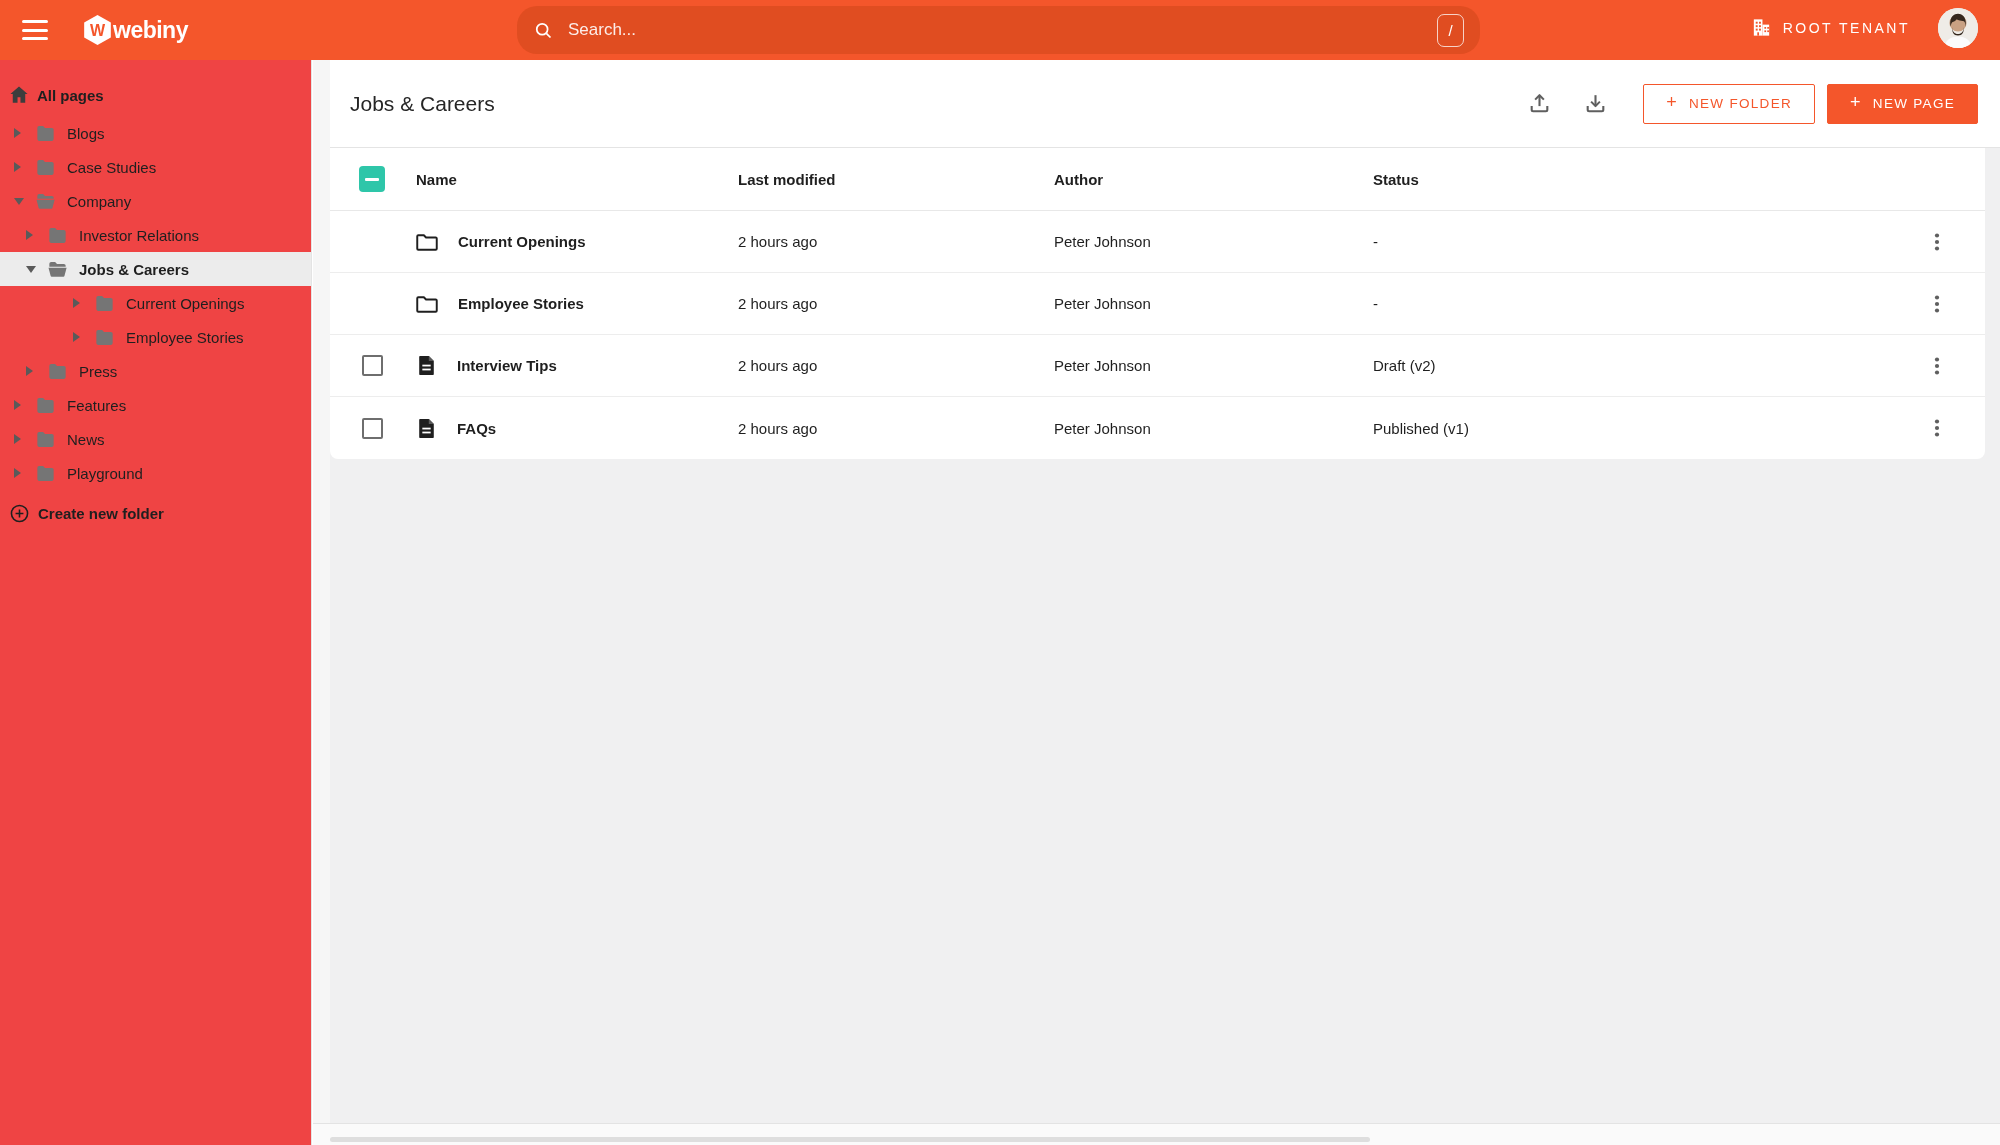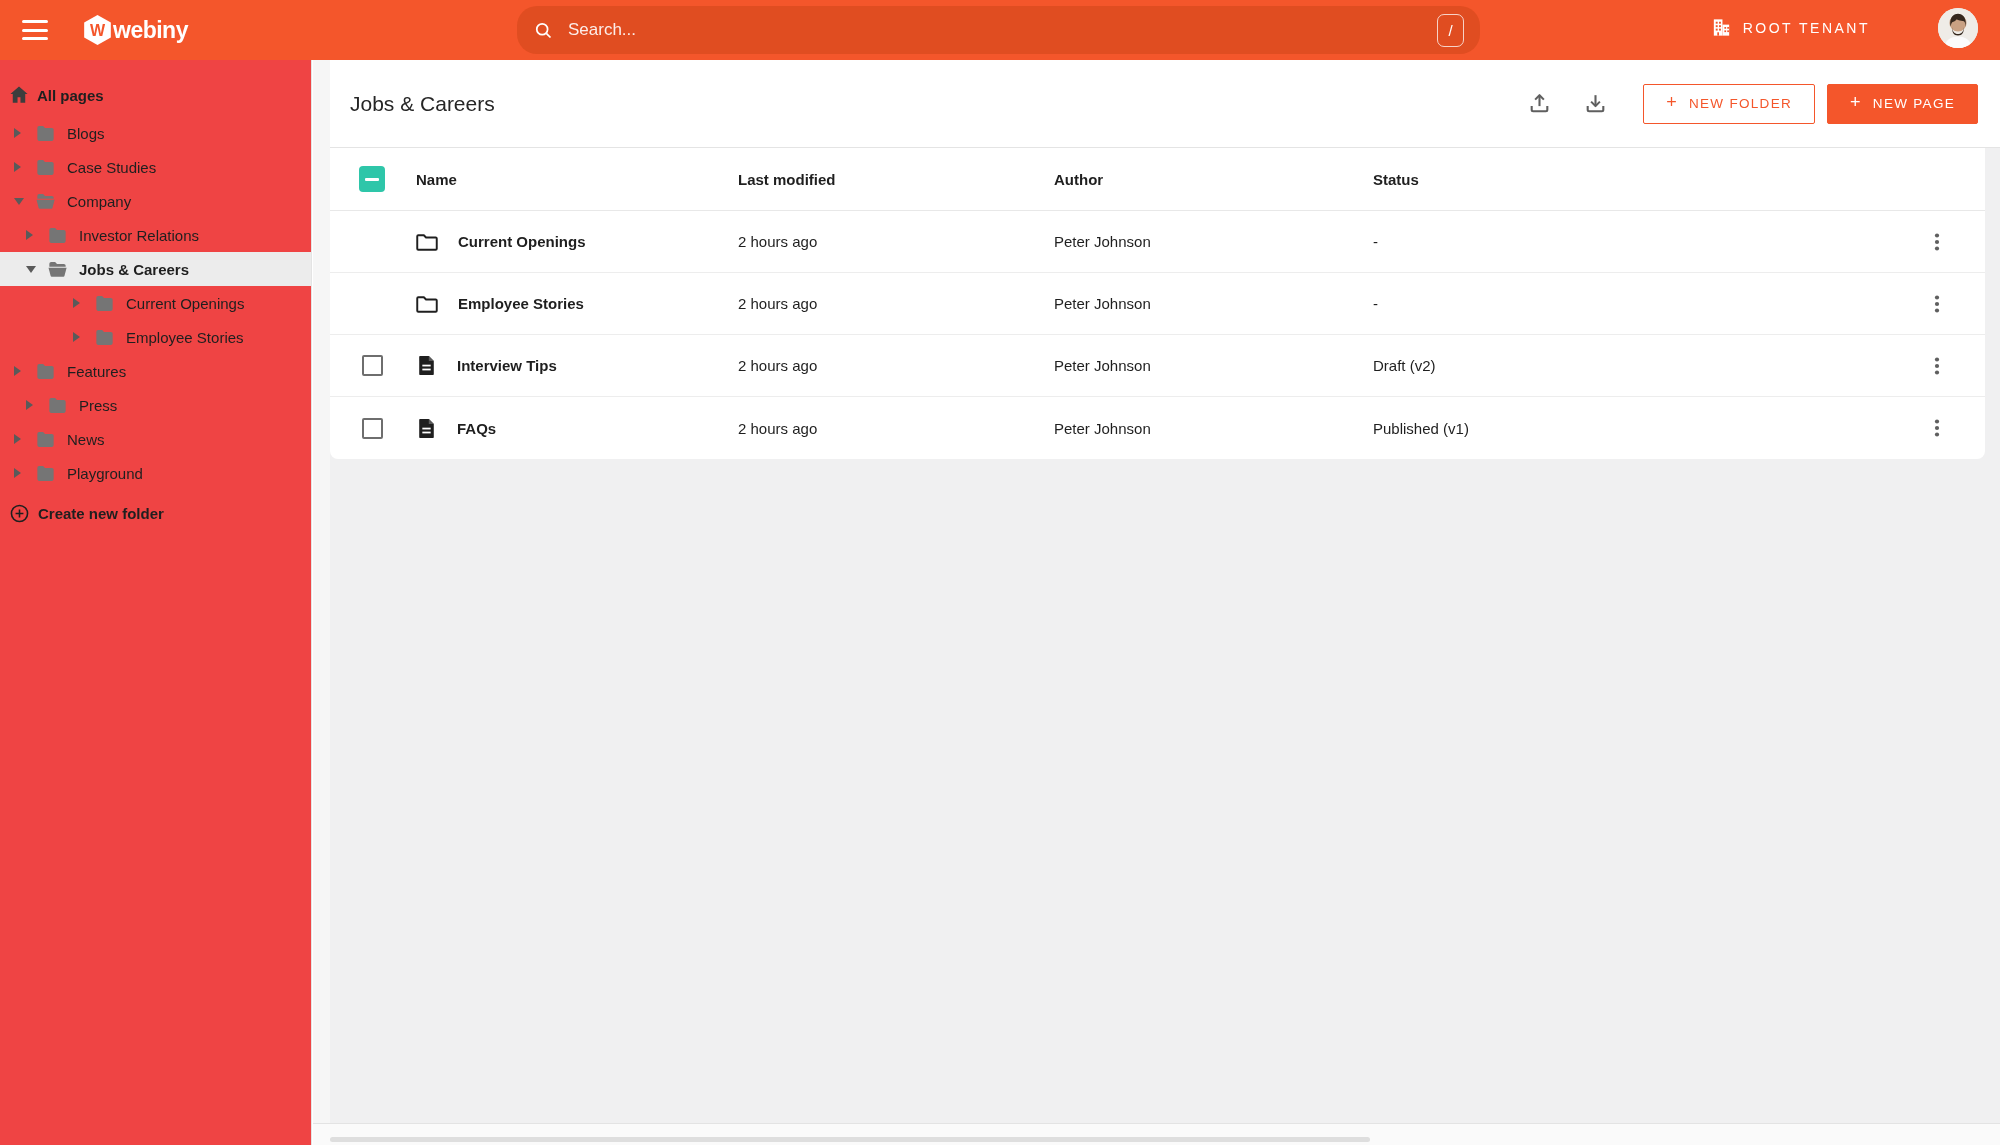--- a/index.html
+++ b/index.html
@@ -24,21 +24,21 @@
   
   .topbar{position:absolute;top:0;left:0;width:2000px;height:60px;background:var(--orange);display:flex;align-items:center;z-index:10;}
   .hamburger{margin-left:22px;width:26px;height:20px;display:flex;flex-direction:column;justify-content:space-between;cursor:pointer;background:none;border:none;}
   .hamburger span{display:block;height:3px;border-radius:2px;background:#fff;}
   .brand{display:flex;align-items:center;margin-left:34px;}
   .brand-word{color:#fff;font-size:23px;font-weight:700;letter-spacing:-0.5px;}
   .searchbox{position:absolute;left:517px;top:6px;width:963px;height:48px;background:var(--orange-dark);border-radius:20px;display:flex;align-items:center;padding:0 16px;}
   .searchbox input{flex:1;margin-left:14px;background:transparent;border:none;outline:none;color:#fff;font-size:17px;font-family:"Liberation Sans",sans-serif;}
   .searchbox input::placeholder{color:rgba(255,255,255,0.9);}
   .key-badge{width:27px;height:33px;border:1.5px solid rgba(255,255,255,0.75);border-radius:7px;color:#fff;font-size:15px;display:flex;align-items:center;justify-content:center;}
-  .top-right{position:absolute;right:22px;top:0;height:55px;display:flex;align-items:center;gap:40px;}
+  .top-right{position:absolute;right:22px;top:0;height:55px;display:flex;align-items:center;}
   .tenant{display:flex;align-items:center;cursor:pointer;background:none;border:none;}
   .tenant-label{color:#fff;font-size:14px;font-weight:500;letter-spacing:2.5px;margin-left:10px;}
   .avatar{width:40px;height:40px;border-radius:50%;overflow:hidden;margin-left:28px;cursor:pointer;background:#f1ede8;}
 
   
   .sidebar{position:absolute;top:60px;left:0;width:312px;bottom:0;background:#ef4444;border-right:1px solid var(--border);padding-top:20px;z-index:5;}
   .side-row{display:flex;align-items:center;height:30px;padding-left:8px;cursor:pointer;}
   .side-row .label{font-size:15px;font-weight:700;margin-left:7px;}
   .tree{margin-top:6px;}
   .tree-row{display:flex;align-items:center;height:34px;cursor:pointer;font-size:15px;color:var(--ink);}
@@ -262,37 +262,37 @@
     </div>
     <div class="tree-row lvl3">
       <span class="tri">
           <i class="r"></i>
         </span>
       <svg class="tree-ico" width="23" height="23" viewBox="0 0 24 24">
           <use href="#sym-folder-closed"></use>
         </svg>
       <span>Employee Stories</span>
     </div>
+    <div class="tree-row lvl2">
+      <span class="tri">
+          <i class="r"></i>
+        </span>
+      <svg class="tree-ico" width="23" height="23" viewBox="0 0 24 24">
+          <use href="#sym-folder-closed"></use>
+        </svg>
+      <span>Press</span>
+    </div>
     <div class="tree-row lvl1">
       <span class="tri">
           <i class="r"></i>
         </span>
       <svg class="tree-ico" width="23" height="23" viewBox="0 0 24 24">
           <use href="#sym-folder-closed"></use>
         </svg>
       <span>Features</span>
-    </div>
-    <div class="tree-row lvl2">
-      <span class="tri">
-          <i class="r"></i>
-        </span>
-      <svg class="tree-ico" width="23" height="23" viewBox="0 0 24 24">
-          <use href="#sym-folder-closed"></use>
-        </svg>
-      <span>Press</span>
     </div>
     <div class="tree-row lvl1">
       <span class="tri">
           <i class="r"></i>
         </span>
       <svg class="tree-ico" width="23" height="23" viewBox="0 0 24 24">
           <use href="#sym-folder-closed"></use>
         </svg>
       <span>News</span>
     </div>

